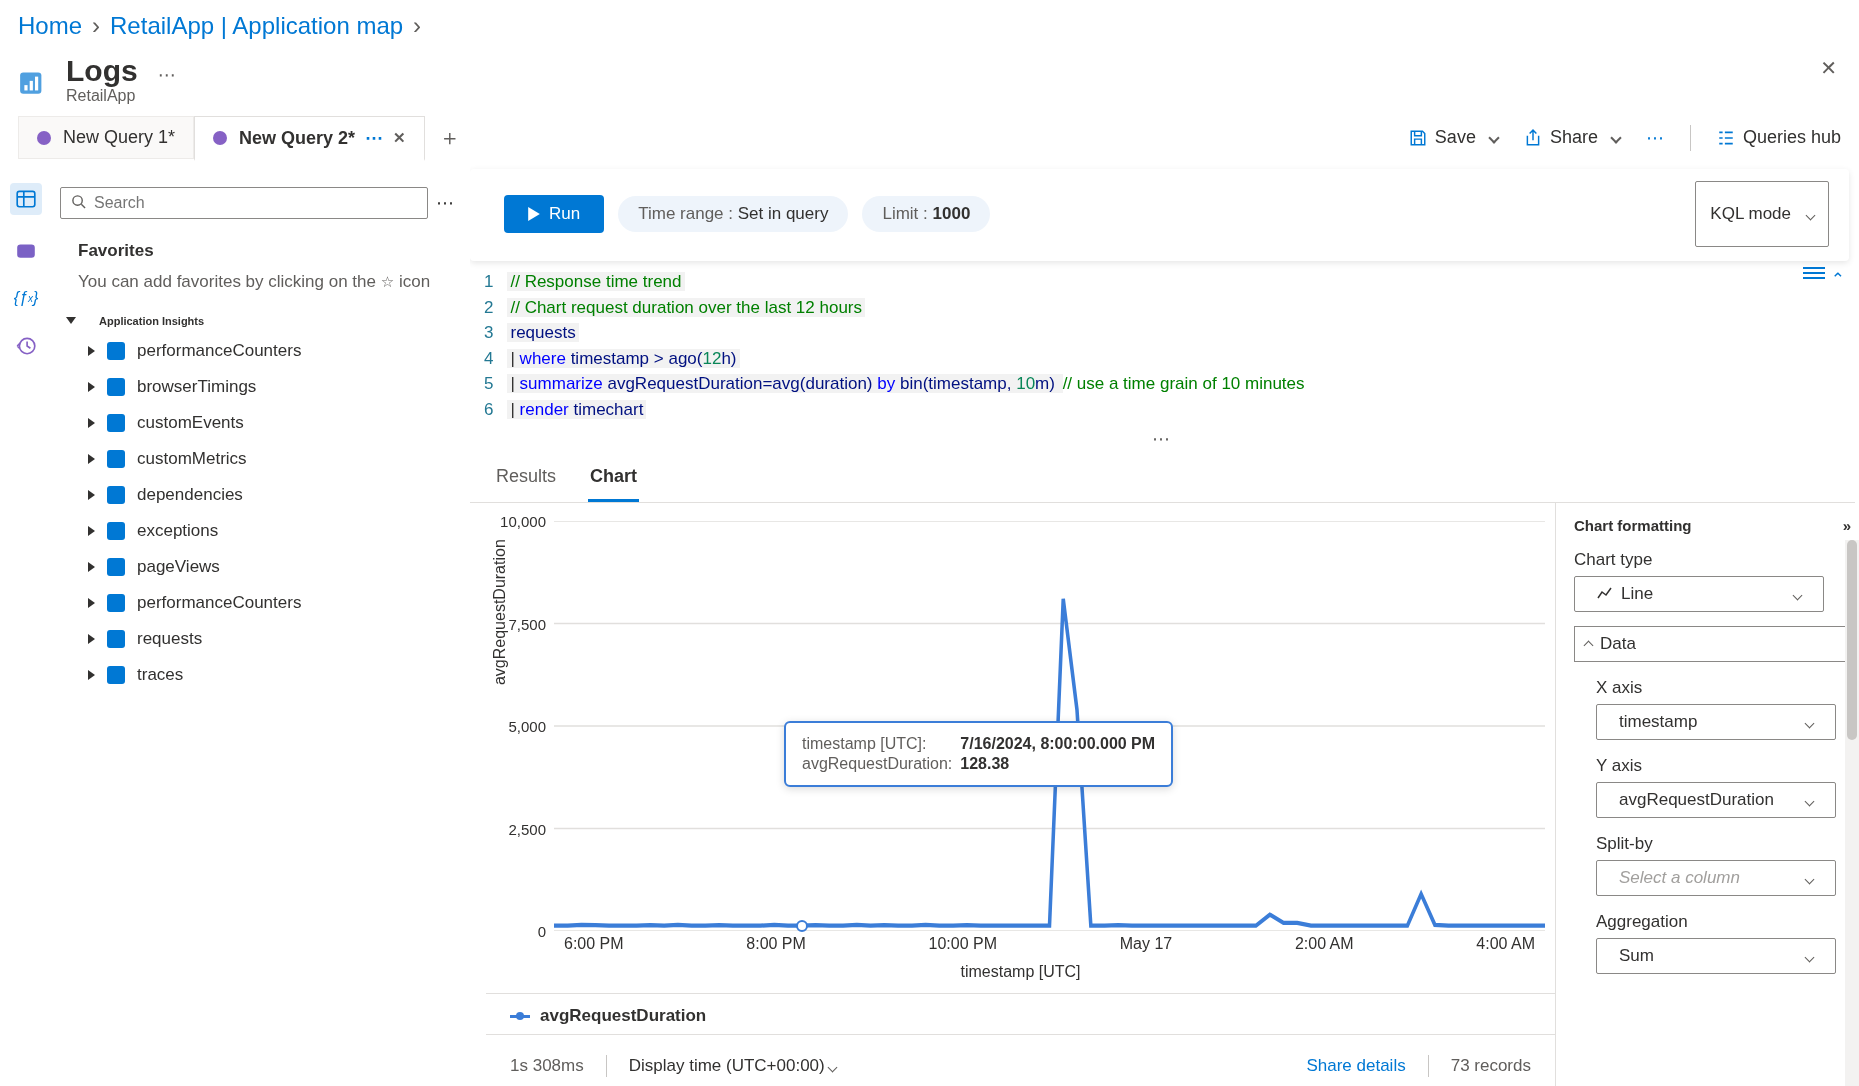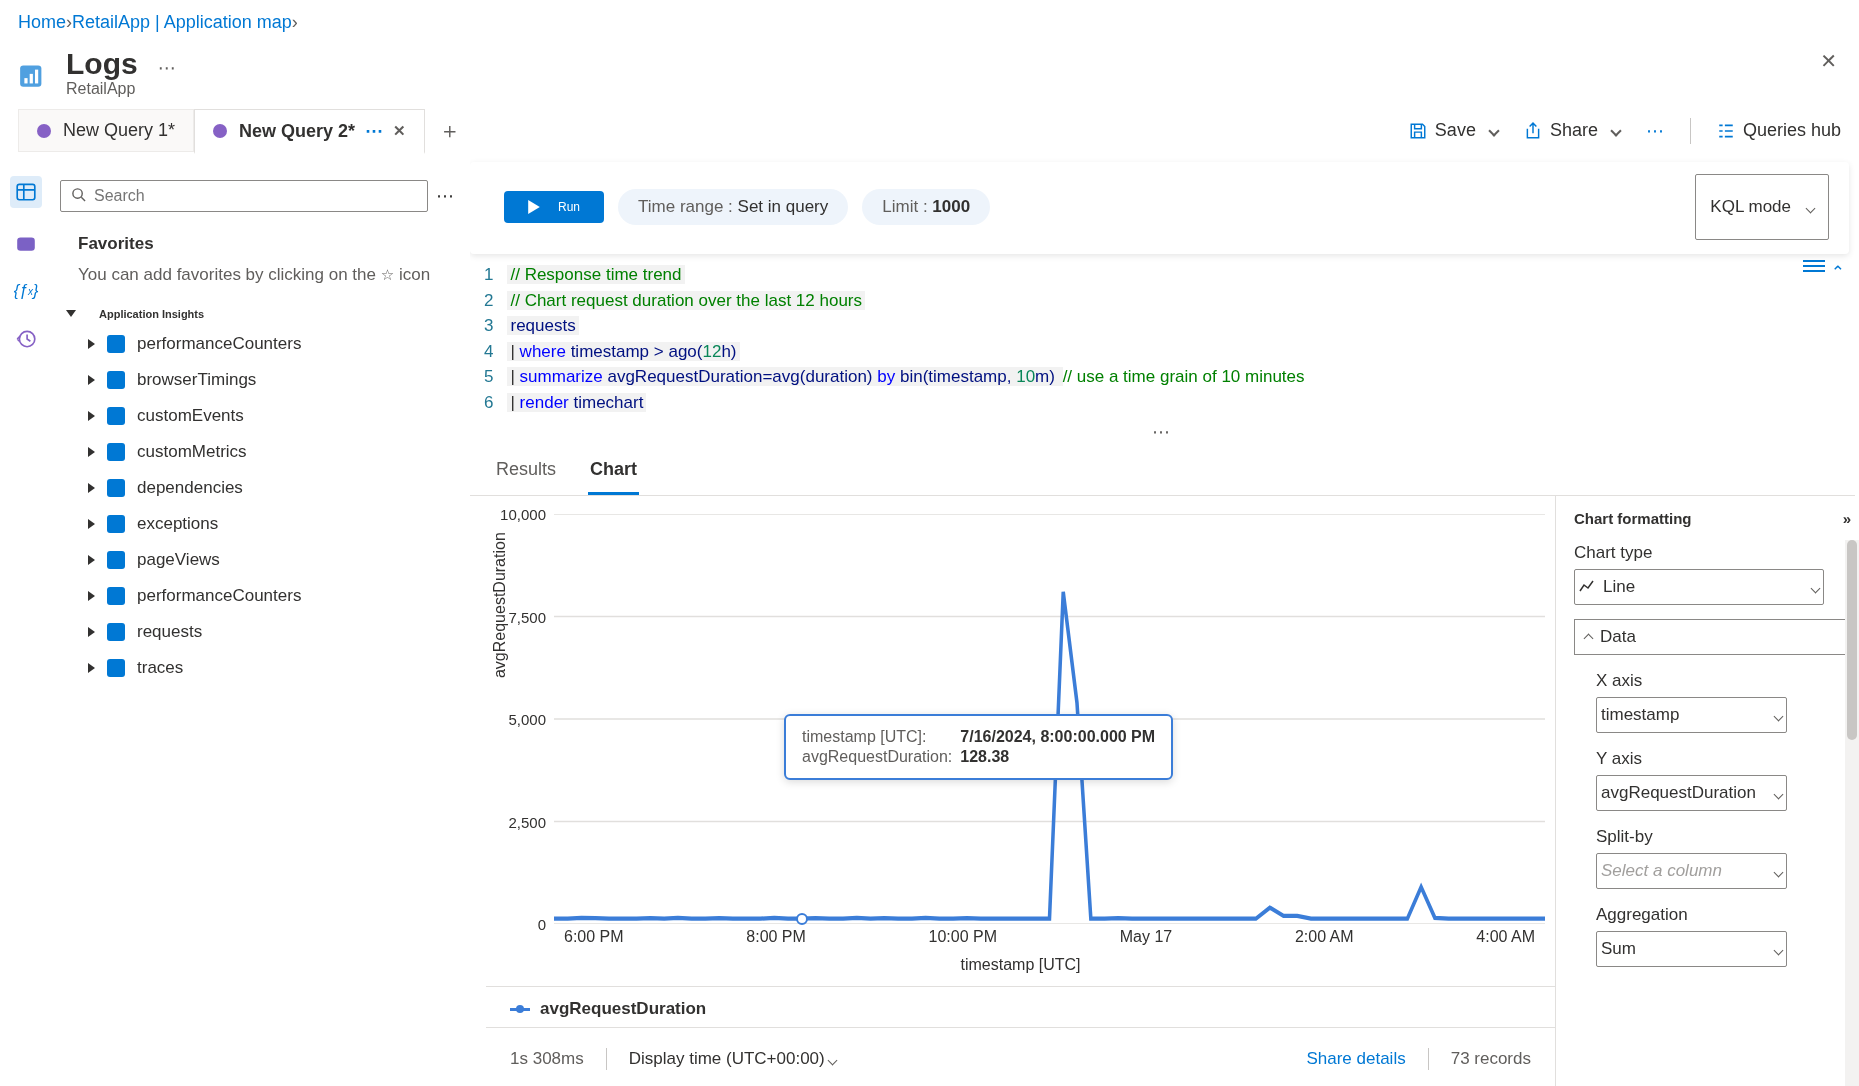--- a/index.html
+++ b/index.html
@@ -1,20 +1,20 @@
 <!DOCTYPE html>
 <html><head>
 <meta charset="utf-8">
 <style>
   * { box-sizing: border-box; margin: 0; padding: 0; font-family: "Segoe UI", -apple-system, sans-serif; }
   body { background: #fff; color: #323130; font-size: 14px; width: 1859px; height: 1086px; overflow: hidden; position: relative; }
   a { text-decoration: none; }
 
   
-  .breadcrumb { display: flex; align-items: flex-end; padding: 12px 18px 10px; font-size: 18px; }
+  .breadcrumb { display: flex; align-items: flex-end; gap: 10px; padding: 12px 18px 10px; font-size: 24px; }
   .breadcrumb a { color: #0078d4; }
   .breadcrumb .sep { color: #605e5c; }
 
   
   .page-header { display: flex; align-items: center; padding: 4px 18px 10px; position: relative; }
   .page-icon { width: 34px; height: 34px; margin-right: 14px; margin-top: 6px; display: flex; align-items: center; justify-content: center; }
   .page-icon svg { width: 34px; height: 34px; }
   .page-title-block h1 { font-size: 30px; font-weight: 600; line-height: 1.1; }
   .page-title-block .sub { font-size: 16px; color: #605e5c; }
   .page-header .ellipsis { color: #605e5c; margin-left: 20px; font-size: 18px; align-self: flex-start; margin-top: 10px; }
@@ -63,21 +63,21 @@
   .tree-items { margin-left: 22px; }
   .tree-item { display: flex; align-items: center; gap: 12px; padding: 8px 0; cursor: pointer; font-size: 17px; }
   .tree-item .arr { width: 0; height: 0; border-top: 5px solid transparent; border-bottom: 5px solid transparent; border-left: 7px solid #323130; }
   .tbl-ico { width: 18px; height: 18px; background: #0078d4; border-radius: 3px; }
 
   
   .workspace { flex: 1; display: flex; flex-direction: column; padding: 6px 4px 0 0; overflow: hidden; }
 
   
   .toolbar { display: flex; align-items: center; gap: 14px; padding: 12px 20px 14px 34px; box-shadow: 0 2px 6px rgba(0,0,0,0.1); border-radius: 4px; margin: 2px 6px 0 0; }
-  .run-btn { background: #0078d4; color: #fff; border: none; padding: 9px 24px; font-size: 12px; border-radius: 4px; cursor: pointer; display: flex; align-items: center; gap: 18px; }
+  .run-btn { background: #0078d4; color: #fff; border: none; padding: 9px 24px; font-size: 17px; border-radius: 4px; cursor: pointer; display: flex; align-items: center; gap: 9px; }
   .pill { background: #eef4fb; border-radius: 18px; padding: 8px 20px; font-size: 17px; color: #323130; }
   .pill .label { color: #605e5c; }
   .pill b { font-weight: 600; }
   .mode-select { margin-left: auto; border: 1px solid #8a8886; padding: 22px 14px; font-size: 17px; display: flex; align-items: center; gap: 16px; cursor: pointer; border-radius: 2px; }
 
   
   .editor { display: flex; padding: 8px 0 6px 14px; font-family: Consolas, monospace; font-size: 17px; line-height: 1.5; position: relative; }
   .gutter { color: #237893; text-align: right; padding-right: 14px; user-select: none; }
   .code { white-space: pre; }
   .c-comment { color: #008000; }
@@ -109,22 +109,22 @@
   .xticks { position: absolute; left: 0; right: 0; bottom: -22px; display: flex; justify-content: space-between; font-size: 16px; padding: 0 10px; }
   .xlabel { text-align: center; font-size: 16px; margin-top: 32px; }
   .legend { display: flex; align-items: center; gap: 10px; padding: 12px 24px 8px; font-size: 17px; font-weight: 600; border-top: 1px solid #e1dfdd; margin-top: 8px; }
   .legend .sw { width: 20px; height: 3px; background: #3b7dd8; position: relative; }
   .legend .sw::after { content:""; position:absolute; width:8px;height:8px;border-radius:50%;background:#3b7dd8;left:6px;top:-3px; }
 
   
   .format-panel { width: 300px; border-left: 1px solid #e1dfdd; padding: 14px 4px 0 18px; font-size: 17px; overflow-y: auto; }
   .format-panel h3 { font-size: 15px; font-weight: 600; display: flex; justify-content: space-between; align-items: center; }
   .fp-label { color: #323130; margin: 16px 0 6px; }
-  .fp-select { border: 1px solid #8a8886; padding: 7px 4px; display: flex; justify-content: space-between; align-items: center; cursor: pointer; width: 250px; border-radius: 2px; }
-  .fp-select.sub { margin-left: 22px; width: 191px; }
+  .fp-select { border: 1px solid #8a8886; padding: 7px 22px; display: flex; justify-content: space-between; align-items: center; cursor: pointer; width: 250px; border-radius: 2px; }
+  .fp-select.sub { margin-left: 22px; width: 240px; }
   .fp-select .ph { color: #a19f9d; font-style: italic; }
   .fp-section { border: 1px solid #8a8886; padding: 7px 10px; display: flex; align-items: center; gap: 8px; cursor: pointer; width: 272px; margin-top: 14px; }
   .chev-sm::after { content:""; display:inline-block; border: solid #605e5c; border-width: 0 1.5px 1.5px 0; padding:3px; transform: rotate(45deg); }
   .chev-sm.open::after { transform: rotate(-135deg); }
 
   
   .status-bar { display: flex; align-items: center; gap: 22px; padding: 20px 24px; border-top: 1px solid #e1dfdd; font-size: 17px; }
   .status-bar .dim { color: #605e5c; }
   .status-bar .link { color: #0078d4; cursor: pointer; margin-left: auto; }
   .status-bar .vdiv2 { width:1px; height: 22px; background: #c8c6c4; }

